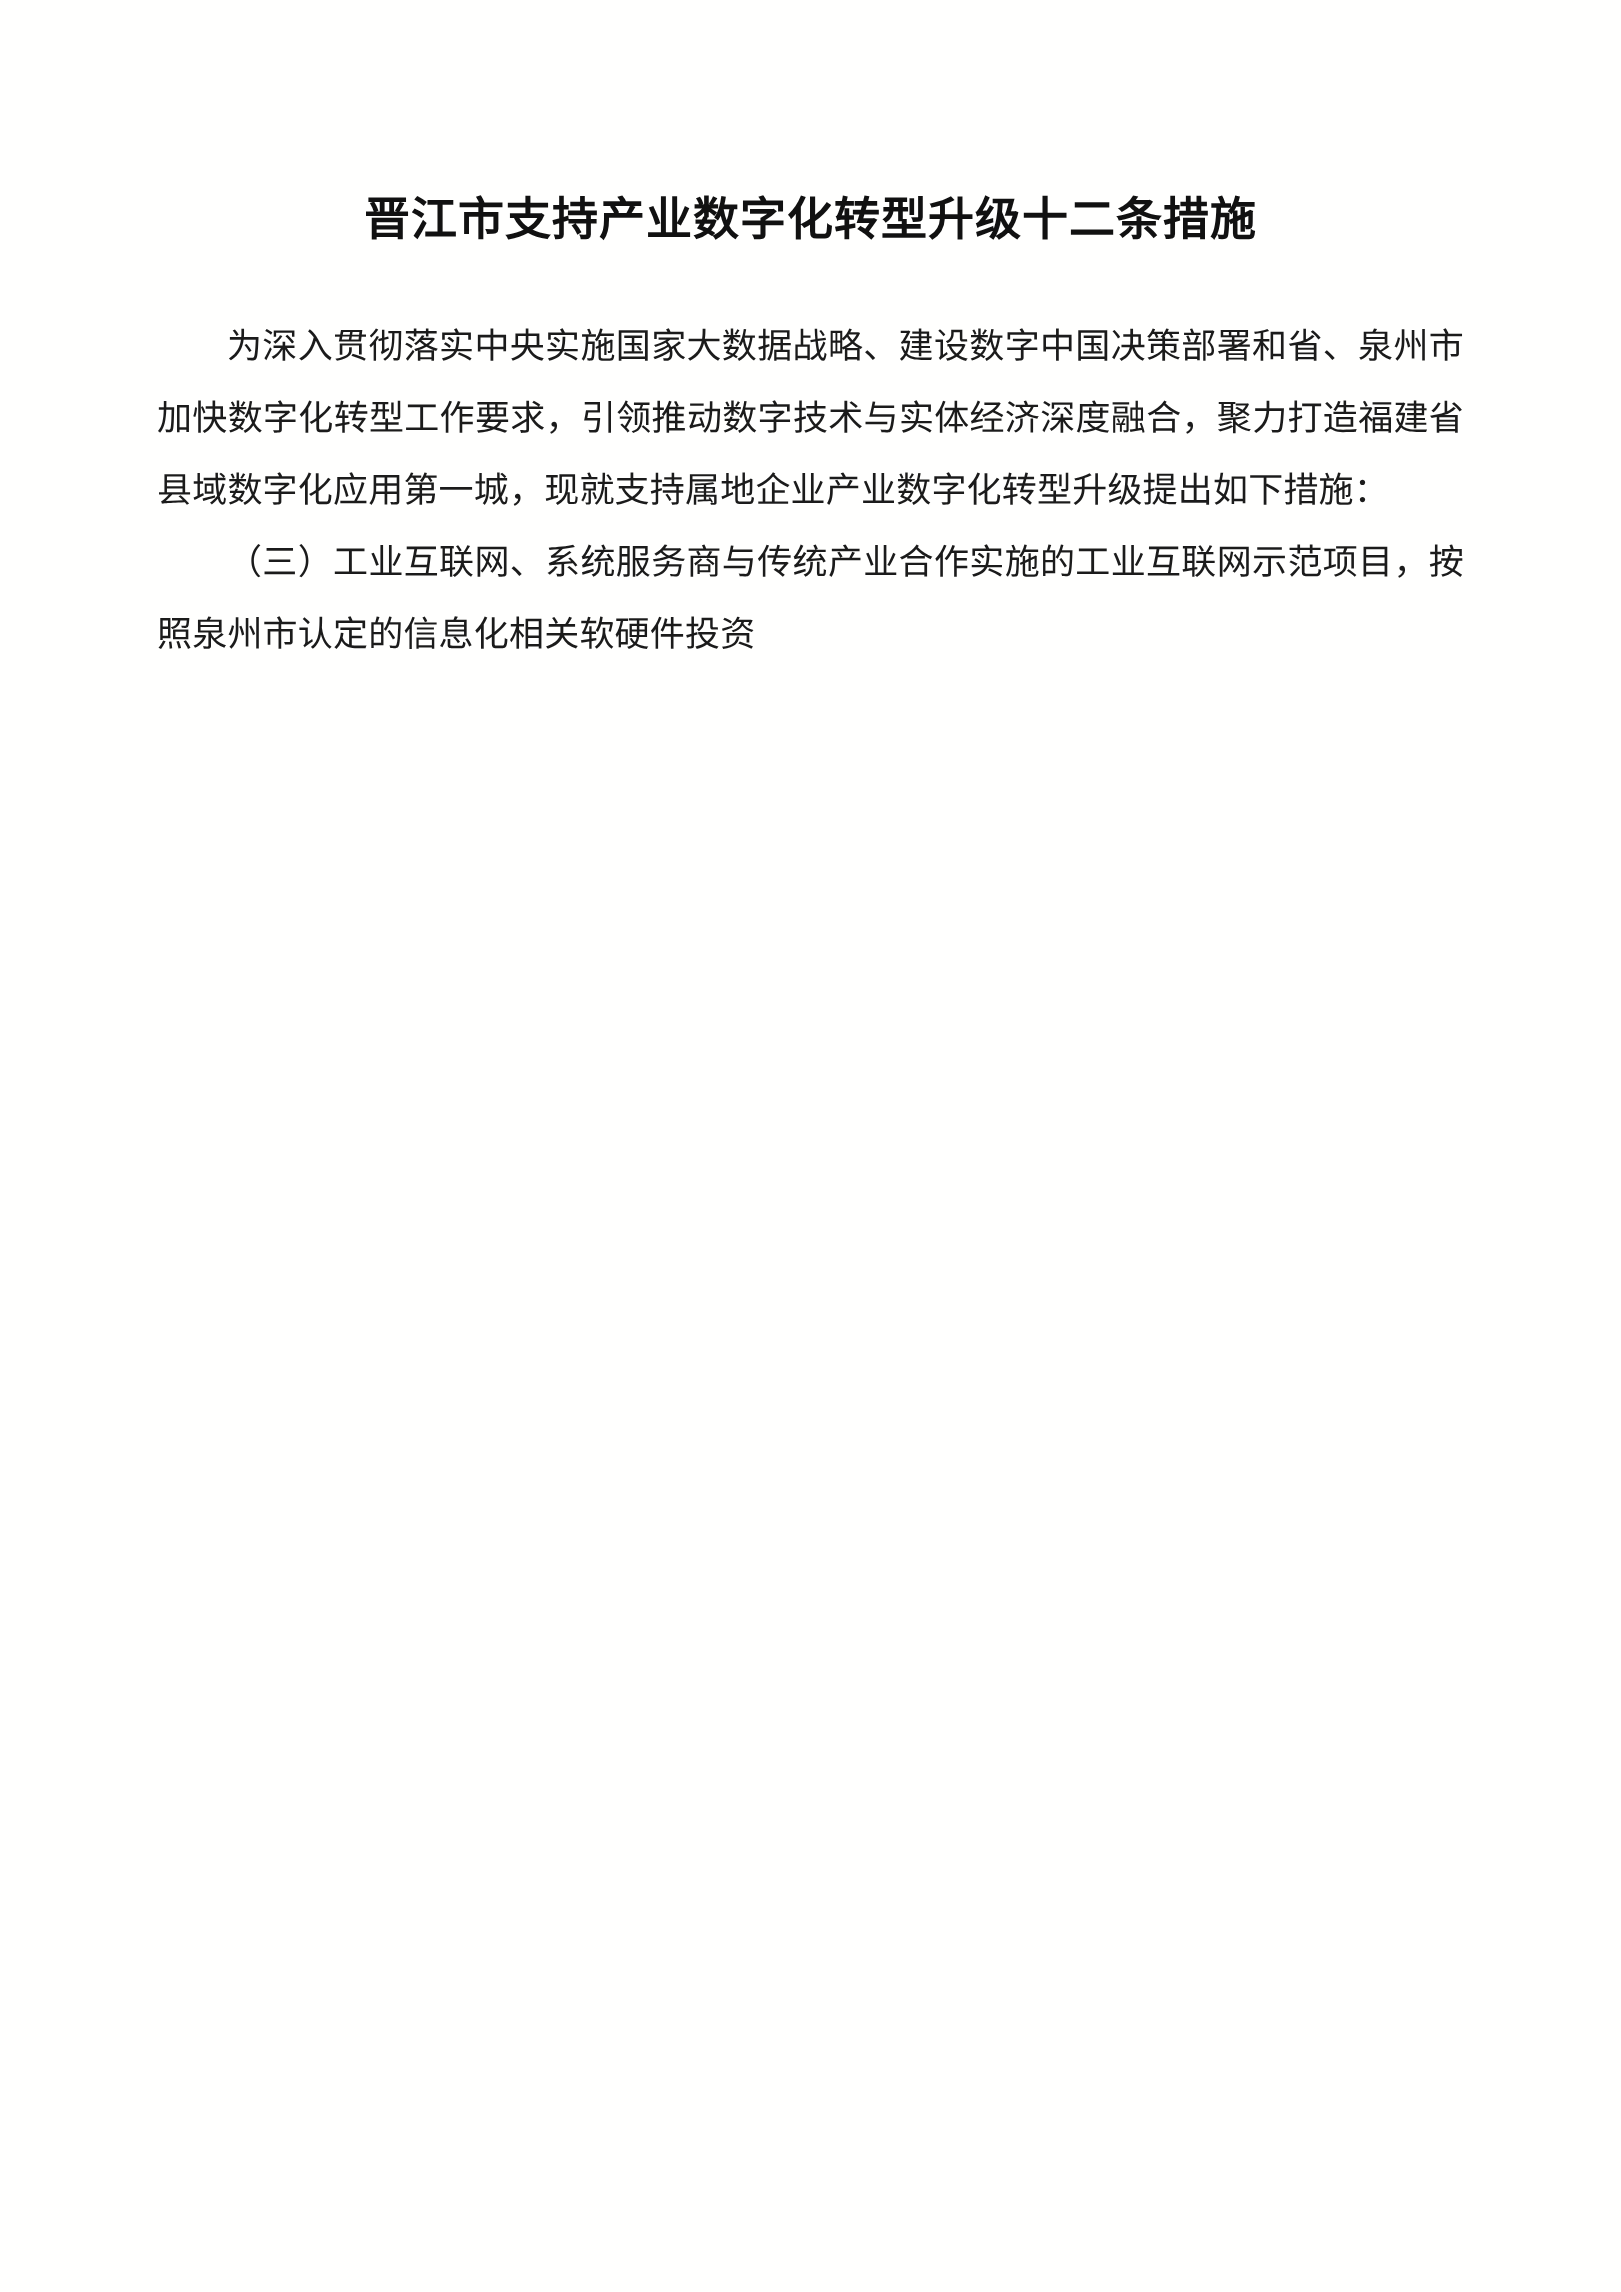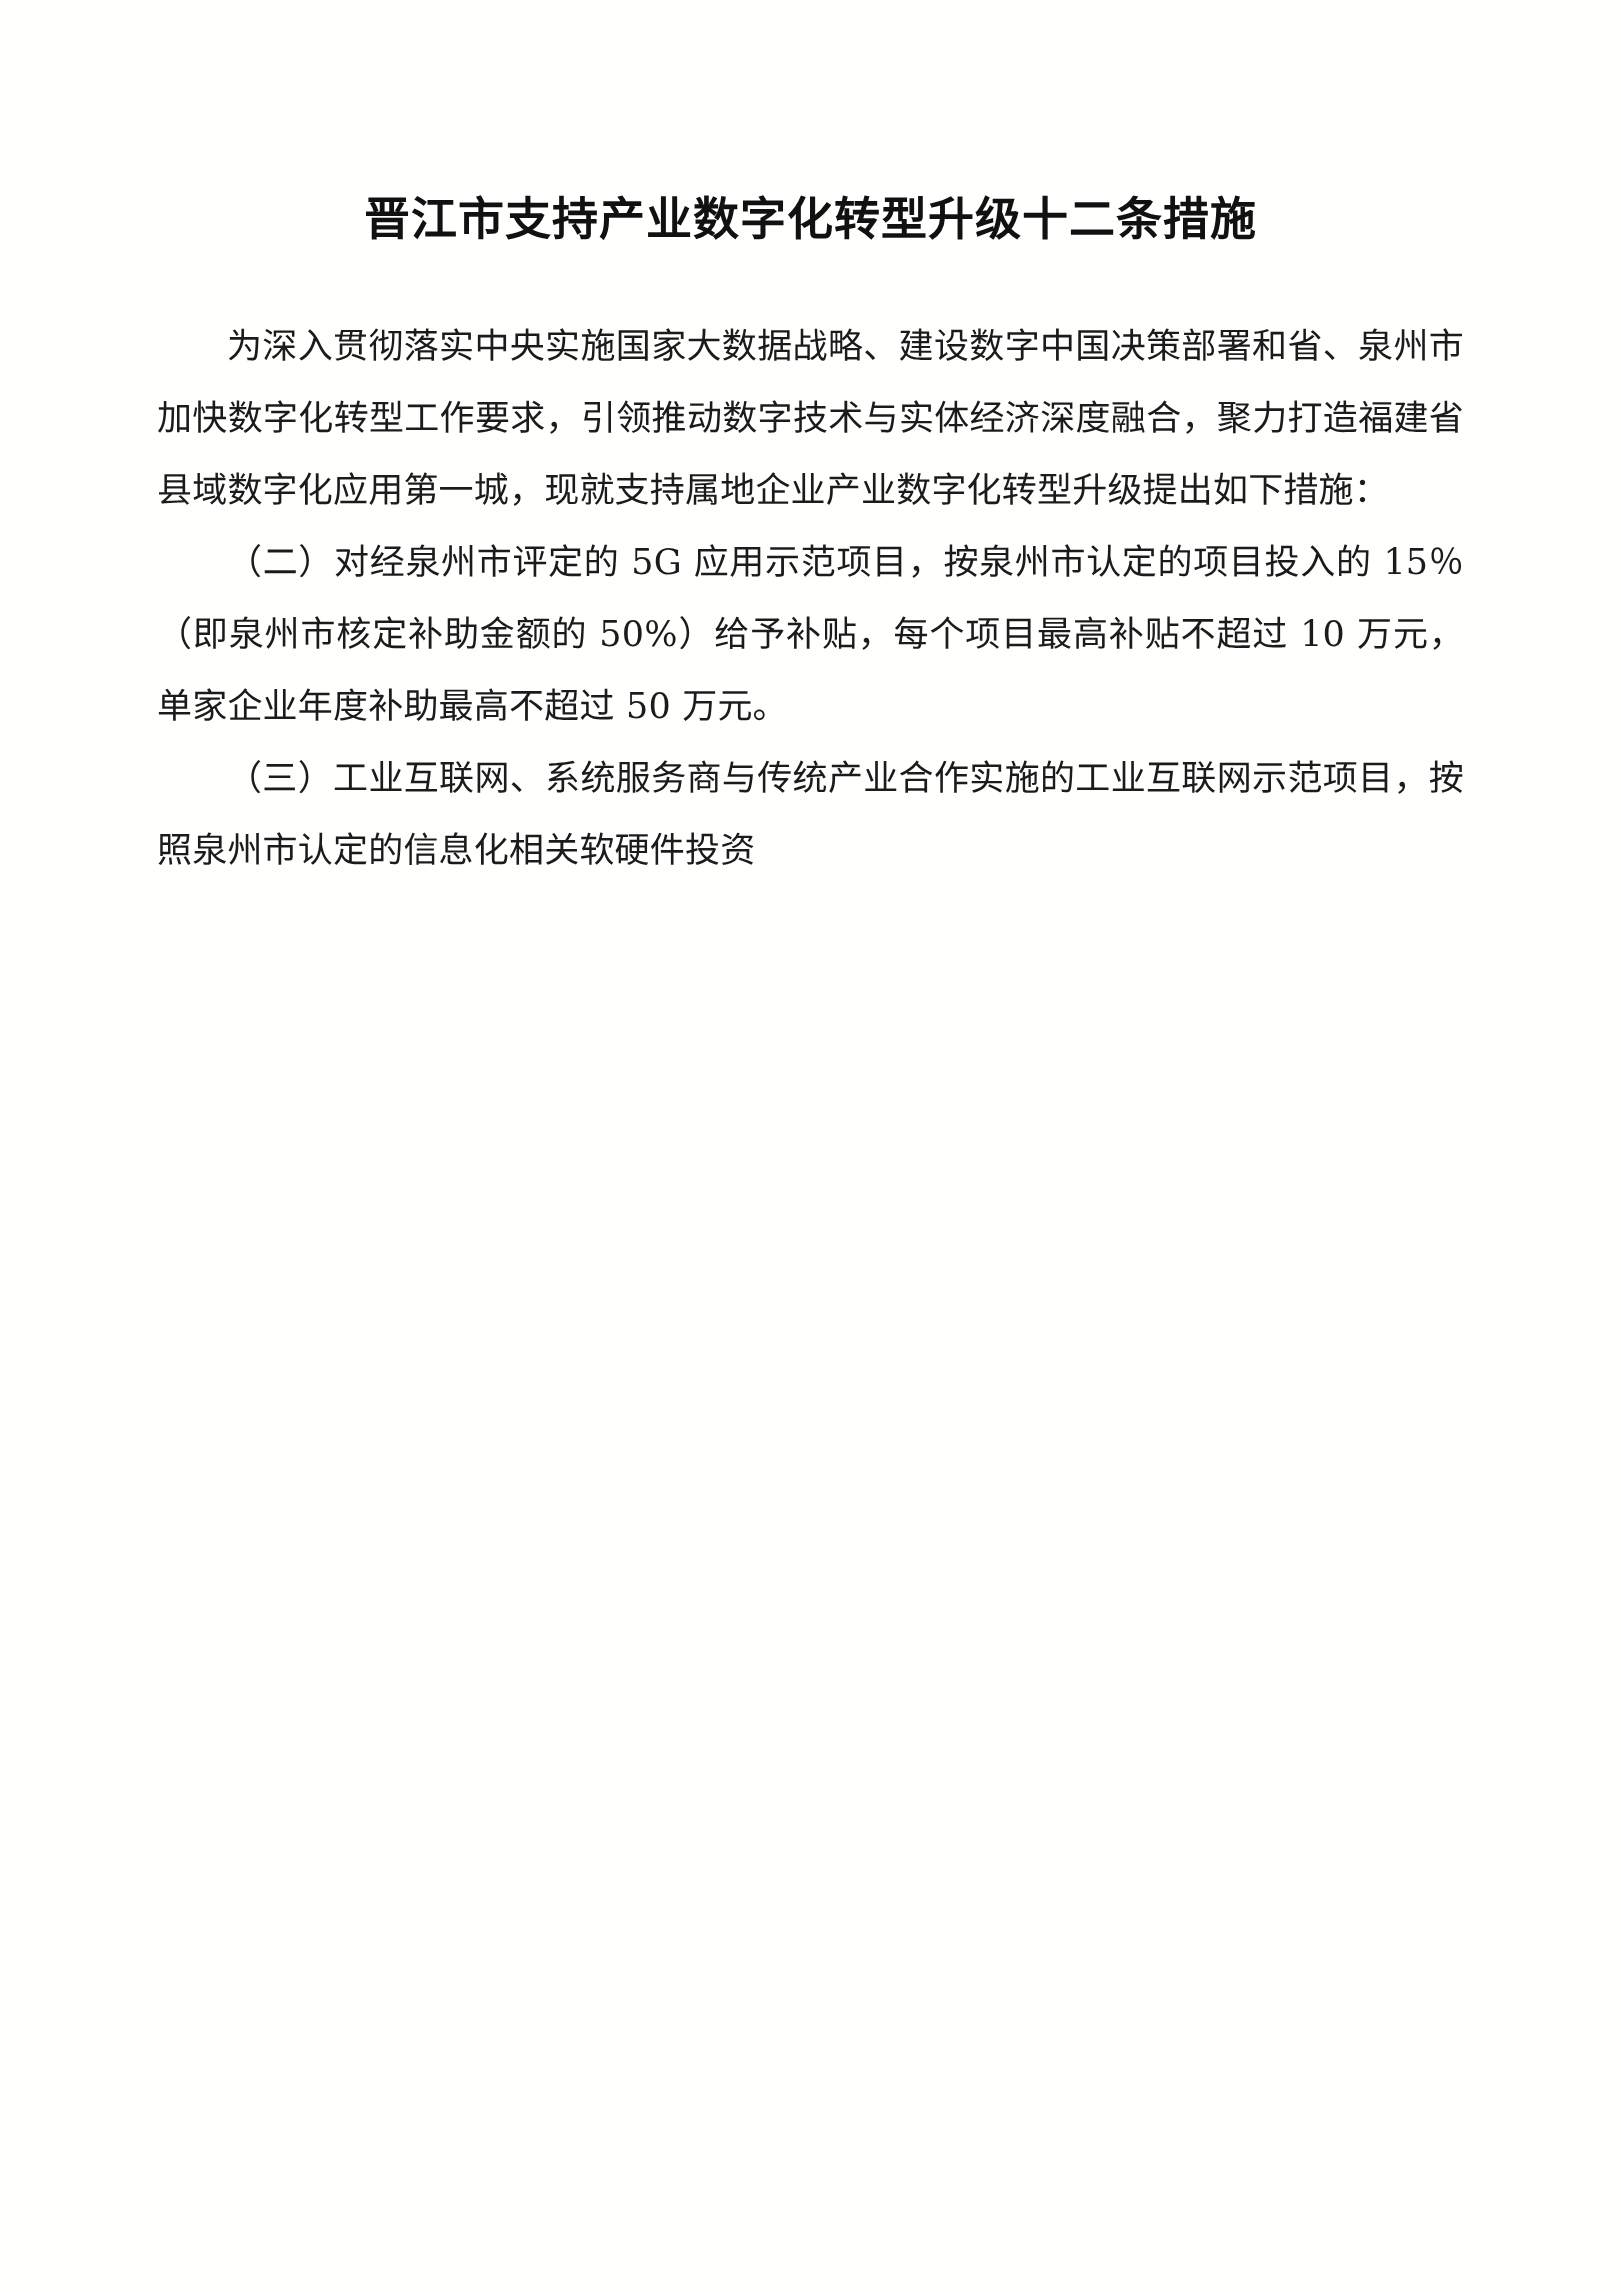--- a/index.html
+++ b/index.html
@@ -52,18 +52,17 @@
 </style>
 </head>
 <body>
 
 <div class="page">
 
   <h1 class="doc-title">晋江市支持产业数字化转型升级十二条措施</h1>
 
   <div class="body-text">
     <p class="para">为深入贯彻落实中央实施国家大数据战略、建设数字中国决策部署和省、泉州市加快数字化转型工作要求，引领推动数字技术与实体经济深度融合，聚力打造福建省县域数字化应用第一城，现就支持属地企业产业数字化转型升级提出如下措施：</p>
-    <p class="para">（二）对经泉州市评定的 5G 应用示范项目，按泉州市认定的项目投入的 15％（即泉州市核定补助金额的 50%）给予补贴，每个项目最高补贴不超过 10 万元，单家企业年度补助最高不超过 50 万元。</p>
     <p class="para">（三）工业互联网、系统服务商与传统产业合作实施的工业互联网示范项目，按照泉州市认定的信息化相关软硬件投资</p>
   </div>
 
 </div>
 
 
 </body></html>

